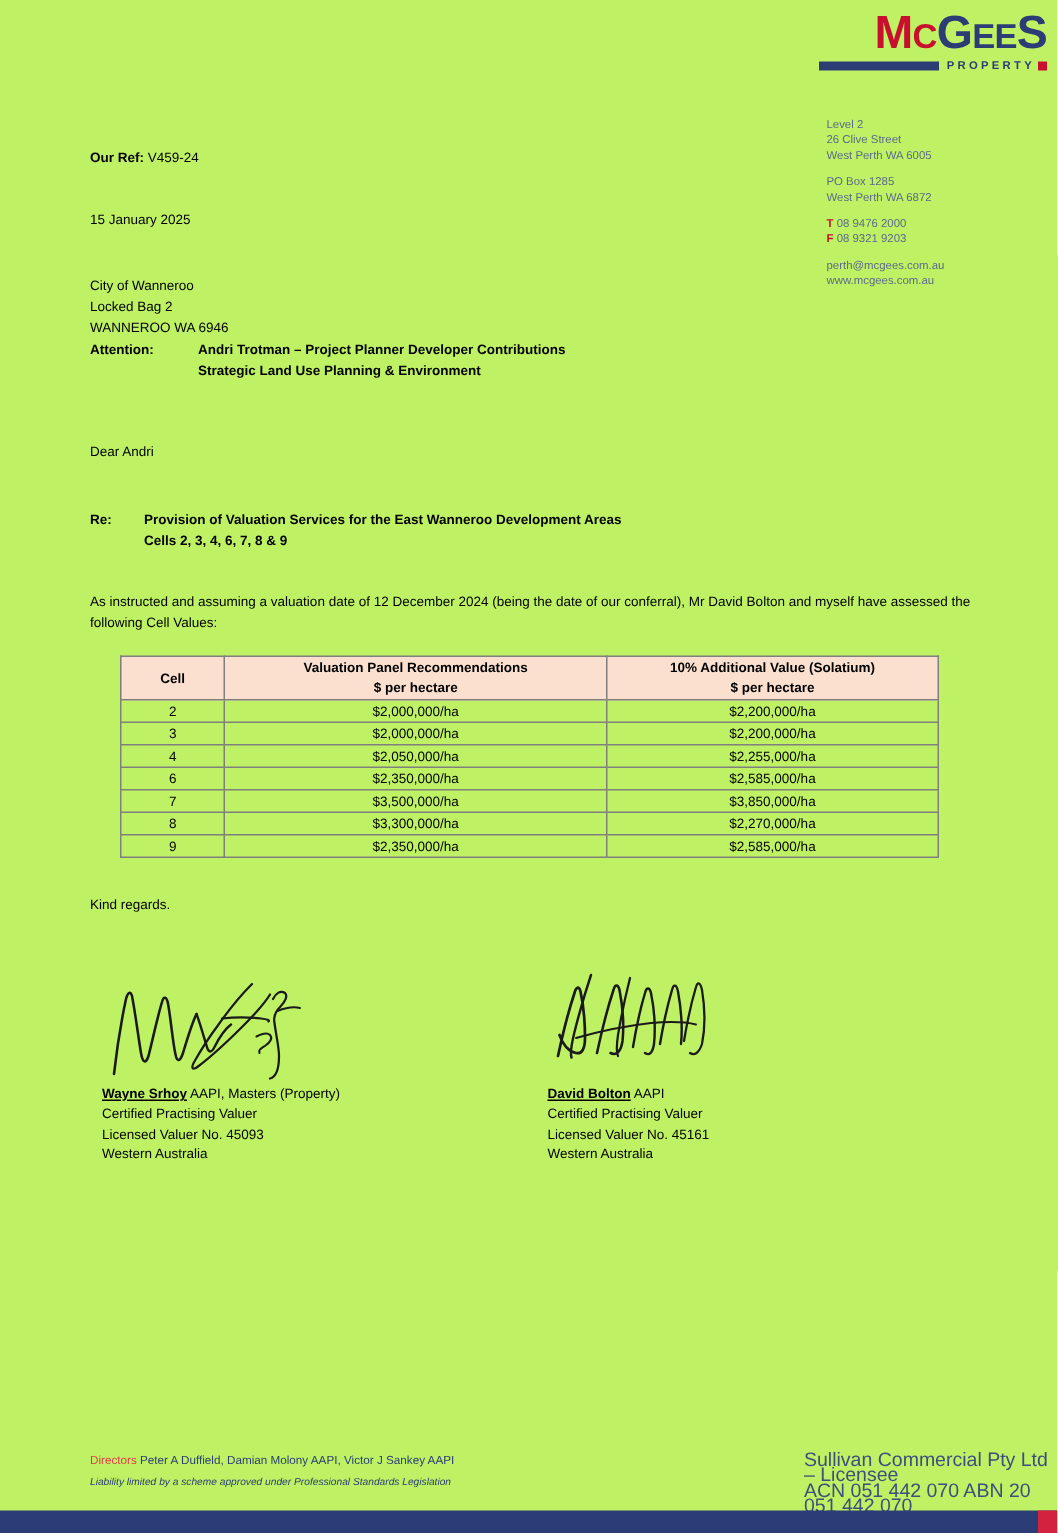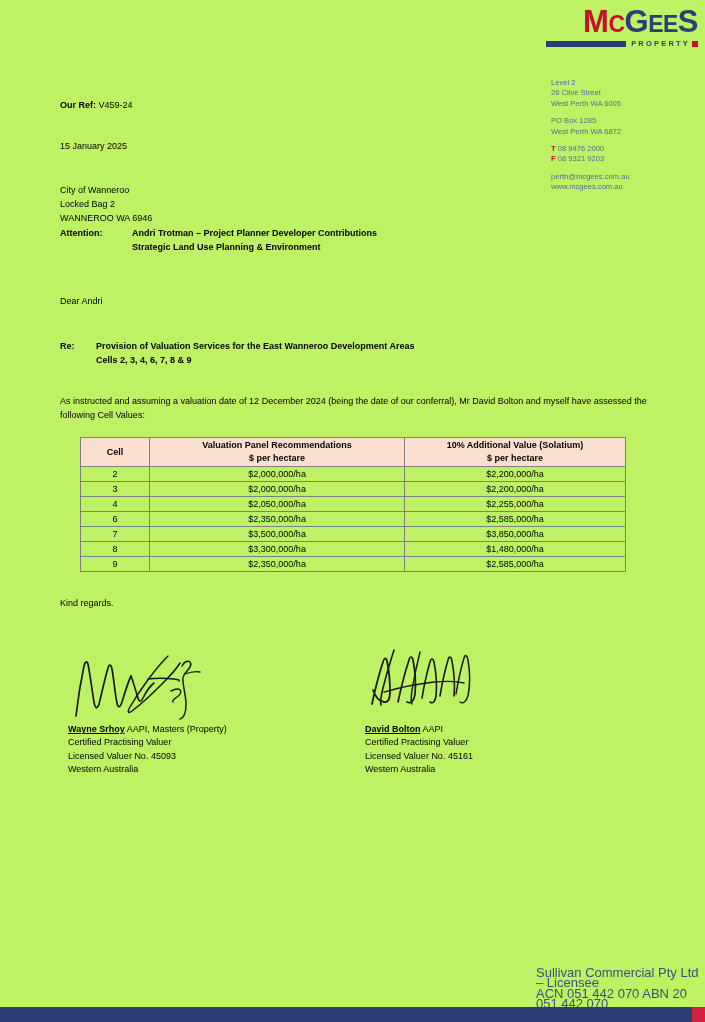--- a/index.html
+++ b/index.html
@@ -356,21 +356,21 @@
           <td>$2,585,000/ha</td>
         </tr>
         <tr>
           <td>7</td>
           <td>$3,500,000/ha</td>
           <td>$3,850,000/ha</td>
         </tr>
         <tr>
           <td>8</td>
           <td>$3,300,000/ha</td>
-          <td>$1,480,000/ha</td>
+          <td>$2,270,000/ha</td>
         </tr>
         <tr>
           <td>9</td>
           <td>$2,350,000/ha</td>
           <td>$2,585,000/ha</td>
         </tr>
       </tbody>
   </table>
 
   <div class="closing">Kind regards.</div>
@@ -410,20 +410,24 @@
       <div>Western Australia</div>
     </div>
     <div class="signer signer-david">
       <div><span class="signer-name">David Bolton</span><span> AAPI</span></div>
       <div>Certified Practising Valuer</div>
       <div>Licensed Valuer No. 45161</div>
       <div>Western Australia</div>
     </div>
   </div>
 
+  <div class="footer-left">
+    <div><span class="footer-directors-label">Directors</span><span> Peter A Duffield, Damian Molony AAPI, Victor J Sankey AAPI</span></div>
+    <div class="footer-liability">Liability limited by a scheme approved under Professional Standards Legislation</div>
+  </div>
 
   <div class="footer-right">
     <div>Sullivan Commercial Pty Ltd – Licensee</div>
     <div>ACN 051 442 070   ABN 20 051 442 070</div>
     <div>Licensed Real Estate Agents</div>
   </div>
 
   <div class="bottom-bar"></div>
   <div class="bottom-bar-accent"></div>
 

